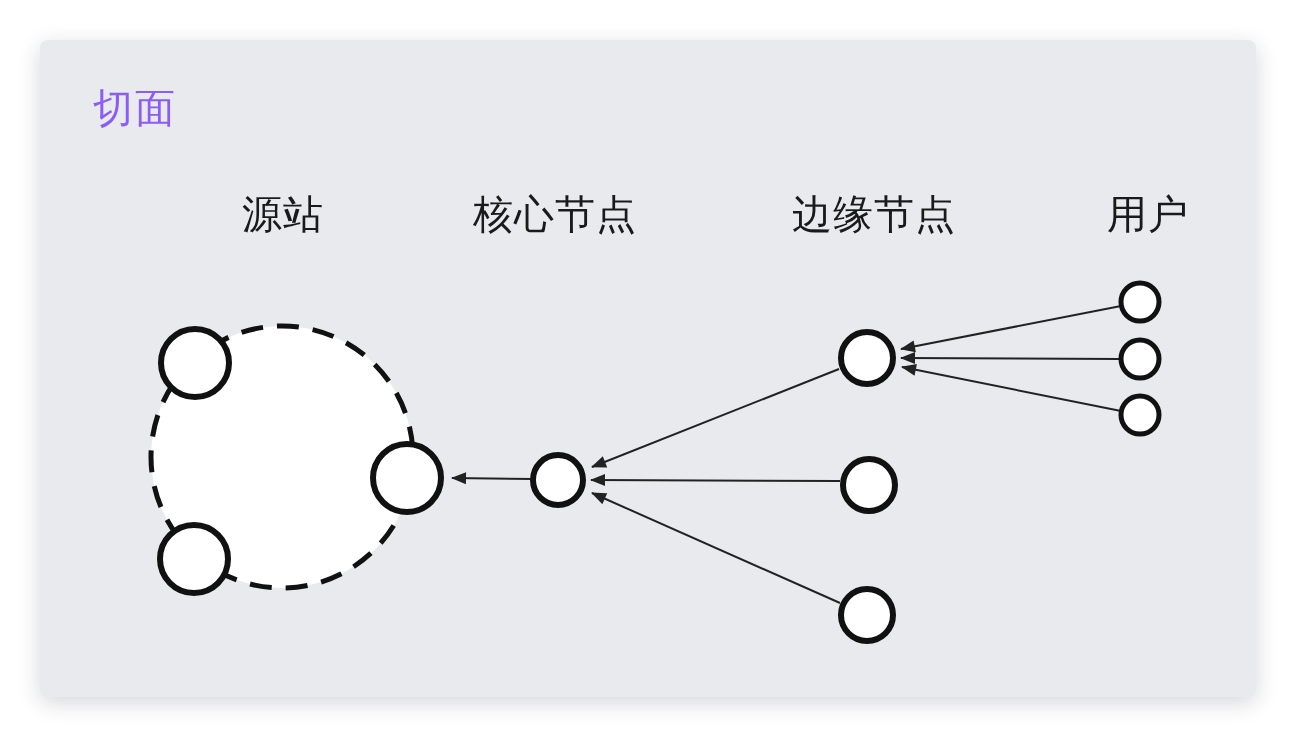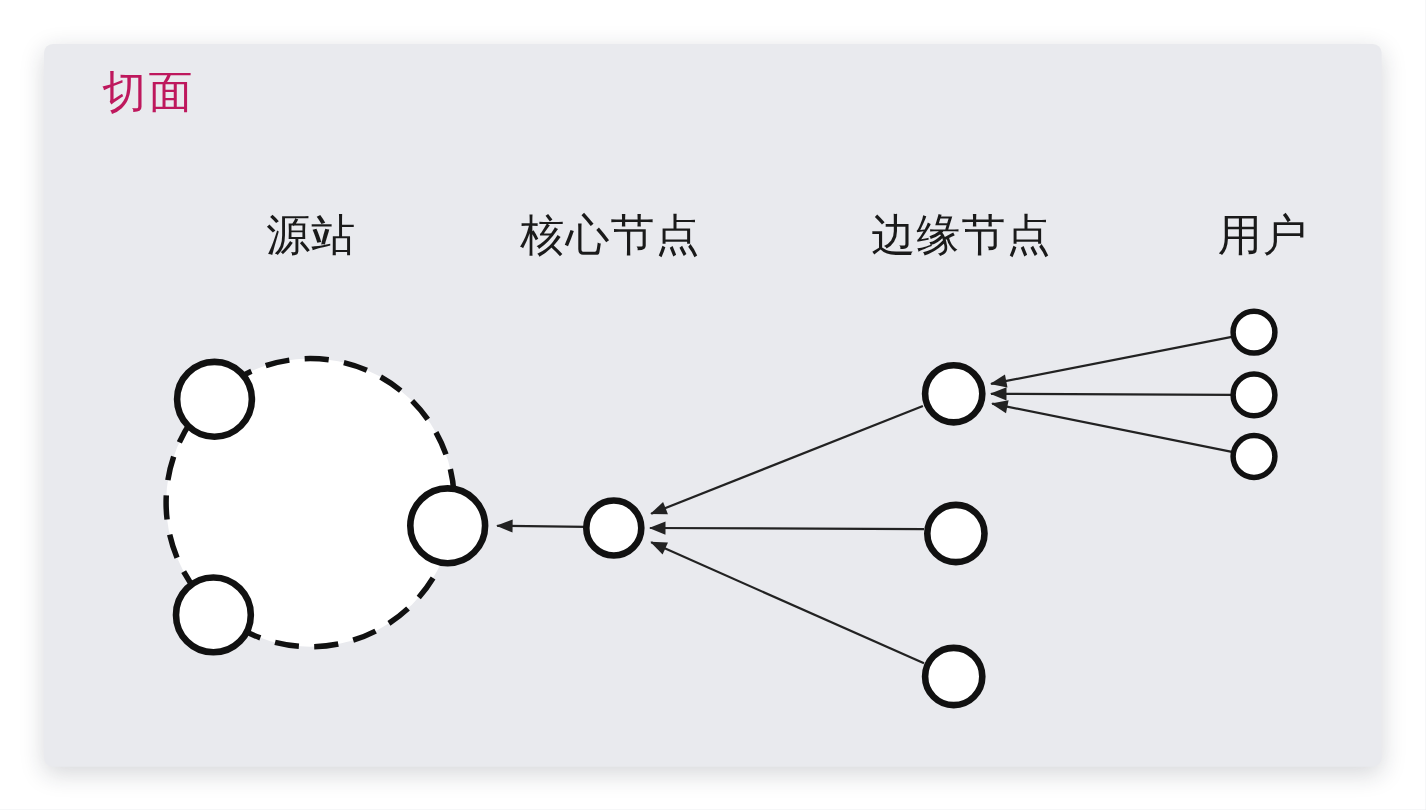--- a/index.html
+++ b/index.html
@@ -74,15 +74,15 @@
         <circle cx="829" cy="445" r="26" fill="#ffffff" stroke="#111111" stroke-width="6"></circle>
         <circle cx="827" cy="575" r="26" fill="#ffffff" stroke="#111111" stroke-width="6"></circle>
         <circle cx="1100" cy="262" r="19" fill="#ffffff" stroke="#111111" stroke-width="5"></circle>
         <circle cx="1100" cy="319" r="19" fill="#ffffff" stroke="#111111" stroke-width="5"></circle>
         <circle cx="1100" cy="375" r="19" fill="#ffffff" stroke="#111111" stroke-width="5"></circle>
         <text x="243" y="174" text-anchor="middle" dominant-baseline="central" class="col-label" fill="#1a1a1a">源站</text>
         <text x="515" y="174" text-anchor="middle" dominant-baseline="central" class="col-label" fill="#1a1a1a">核心节点</text>
         <text x="834" y="174" text-anchor="middle" dominant-baseline="central" class="col-label" fill="#1a1a1a">边缘节点</text>
         <text x="1108" y="174" text-anchor="middle" dominant-baseline="central" class="col-label" fill="#1a1a1a">用户</text>
       </svg>
-    <div class="panel-title" style="color: #be185d;">切面</div>
+    <div class="panel-title" style="color: #8b5cf6; margin-top: 24px;">切面</div>
   </div>
 </div>
 
 </body></html>

